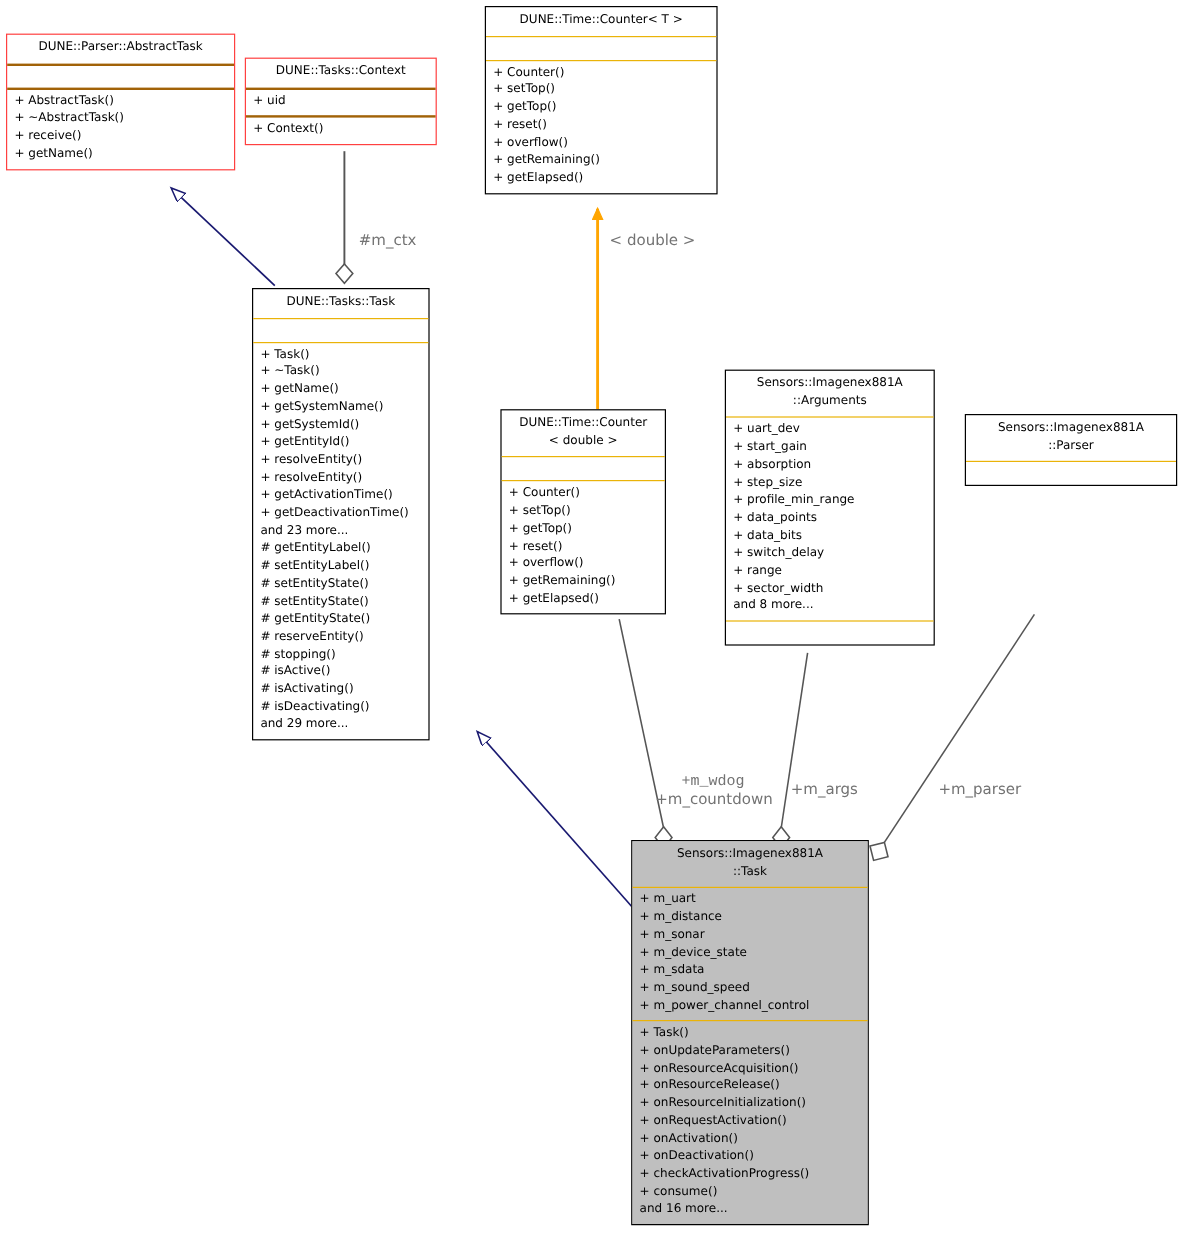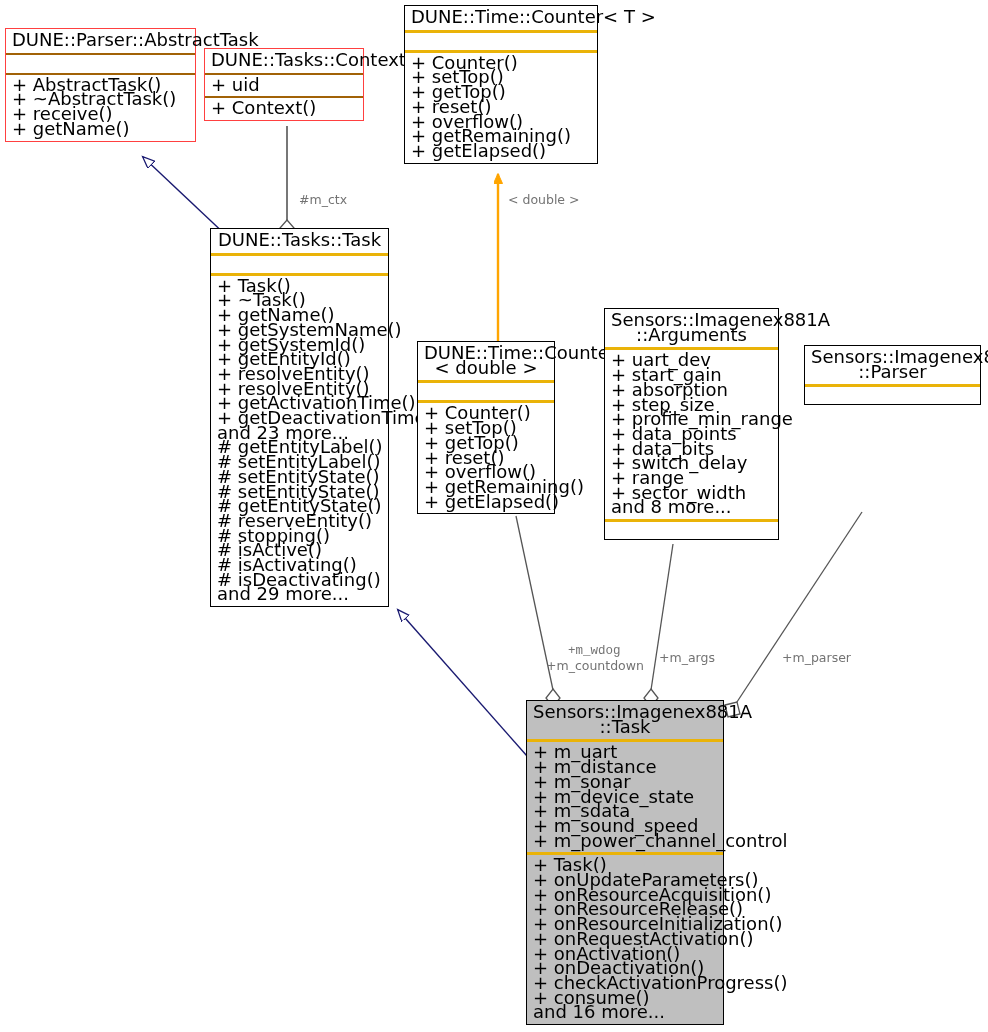--- a/index.html
+++ b/index.html
@@ -37,31 +37,31 @@
   }
   .umlbox.filled {
     background: #bfbfbf;
   }
   .umlbox.filled .sect {
     background: #bfbfbf;
   }
   .sect {
     box-sizing: border-box;
     padding: 3px 6px 4px 6px;
-    font-size: 18px;
+    font-size: 10px;
     line-height: 14.7px;
     color: #000000;
     white-space: pre;
   }
   .sect.title {
     text-align: center;
     padding: 4px 6px 5px 6px;
   }
   .sect.divider-top {
-    border-top: 3px solid #eab308;
+    border-top: 1px solid #eab308;
   }
   .red .sect.divider-top {
     border-top: 2px solid #a16207;
   }
   .sect.empty {
     height: 20px;
     padding: 0;
   }
   .mlabel {
     position: absolute;
@@ -140,21 +140,21 @@
     <div class="sect empty divider-top"></div>
     <div class="sect divider-top">+ Counter()
 + setTop()
 + getTop()
 + reset()
 + overflow()
 + getRemaining()
 + getElapsed()</div>
   </div>
 
-  <div class="umlbox" style="left:210px; top:228px; width:179px;">
+  <div class="umlbox" style="left:210px; top:240px; width:148px;">
     <div class="sect title">DUNE::Tasks::Task</div>
     <div class="sect empty divider-top"></div>
     <div class="sect divider-top">+ Task()
 + ~Task()
 + getName()
 + getSystemName()
 + getSystemId()
 + getEntityId()
 + resolveEntity()
 + resolveEntity()

